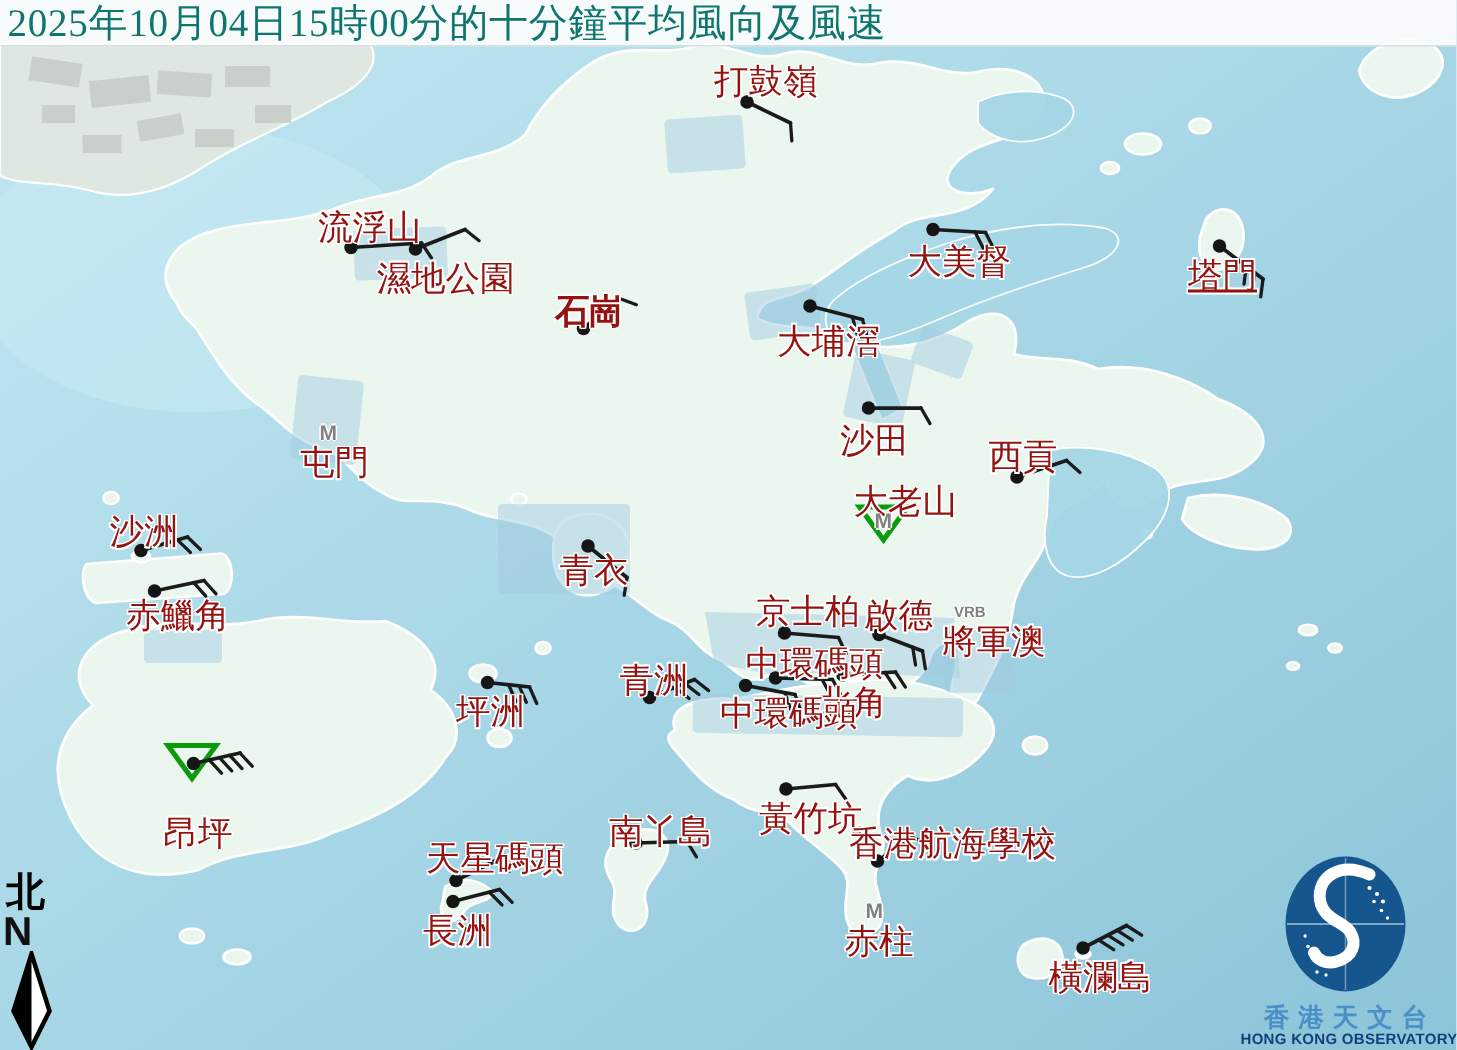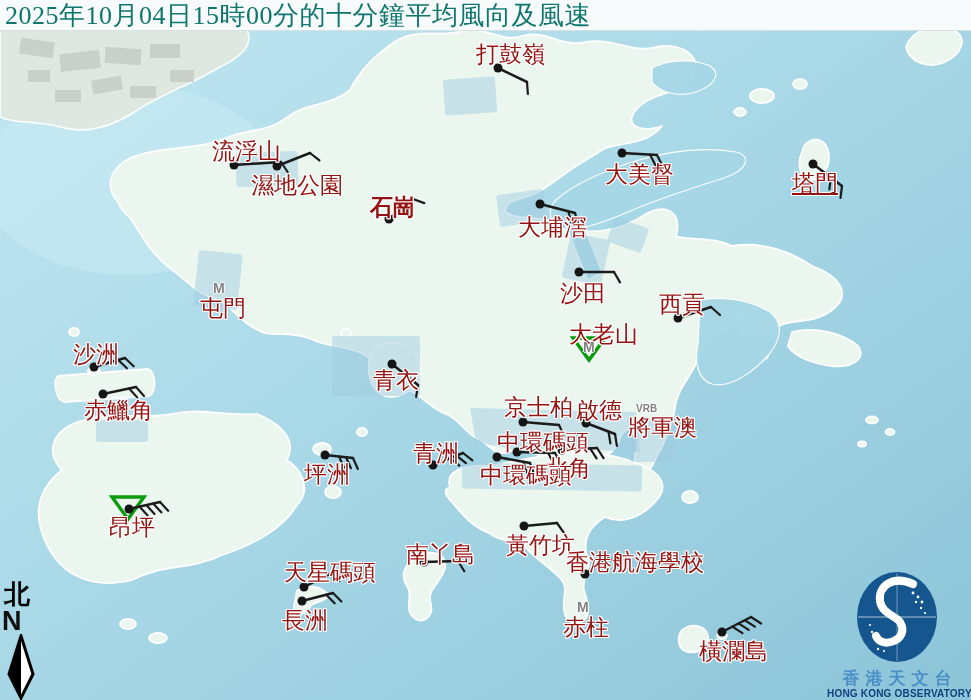--- a/index.html
+++ b/index.html
@@ -287,21 +287,21 @@
       <div class="st-label" style="left: 373px; top: 371px;">青衣</div>
       <div class="st-label" style="left: 504px; top: 398px;">京士柏</div>
       <div class="st-label" style="left: 576px; top: 401px;">啟德</div>
       <div class="st-label" style="left: 628px; top: 418px;">將軍澳</div>
       <div class="st-note note-vrb" style="left: 636px; top: 403px;">VRB</div>
       <div class="st-label" style="left: 497px; top: 433px;">中環碼頭</div>
       <div class="st-label" style="left: 545px; top: 459px;">北角</div>
       <div class="st-label" style="left: 480px; top: 466px;">中環碼頭</div>
       <div class="st-label" style="left: 413px; top: 444px;">青洲</div>
       <div class="st-label" style="left: 304px; top: 465px;">坪洲</div>
-      <div class="st-label" style="left: 109px; top: 518px;">昂坪</div>
+      <div class="st-label" style="left: 109px; top: 546px;">昂坪</div>
       <div class="st-label" style="left: 506px; top: 536px;">黃竹坑</div>
       <div class="st-label" style="left: 406px; top: 545px;">南丫島</div>
       <div class="st-label" style="left: 284px; top: 563px;">天星碼頭</div>
       <div class="st-label" style="left: 282px; top: 611px;">長洲</div>
       <div class="st-label" style="left: 566px; top: 553px;">香港航海學校</div>
       <div class="st-label" style="left: 563px; top: 618px;">赤柱</div>
       <div class="st-note note-m" style="left: 577px; top: 599px;">M</div>
       <div class="st-label" style="left: 699px; top: 642px;">橫瀾島</div>
     </div>
 

